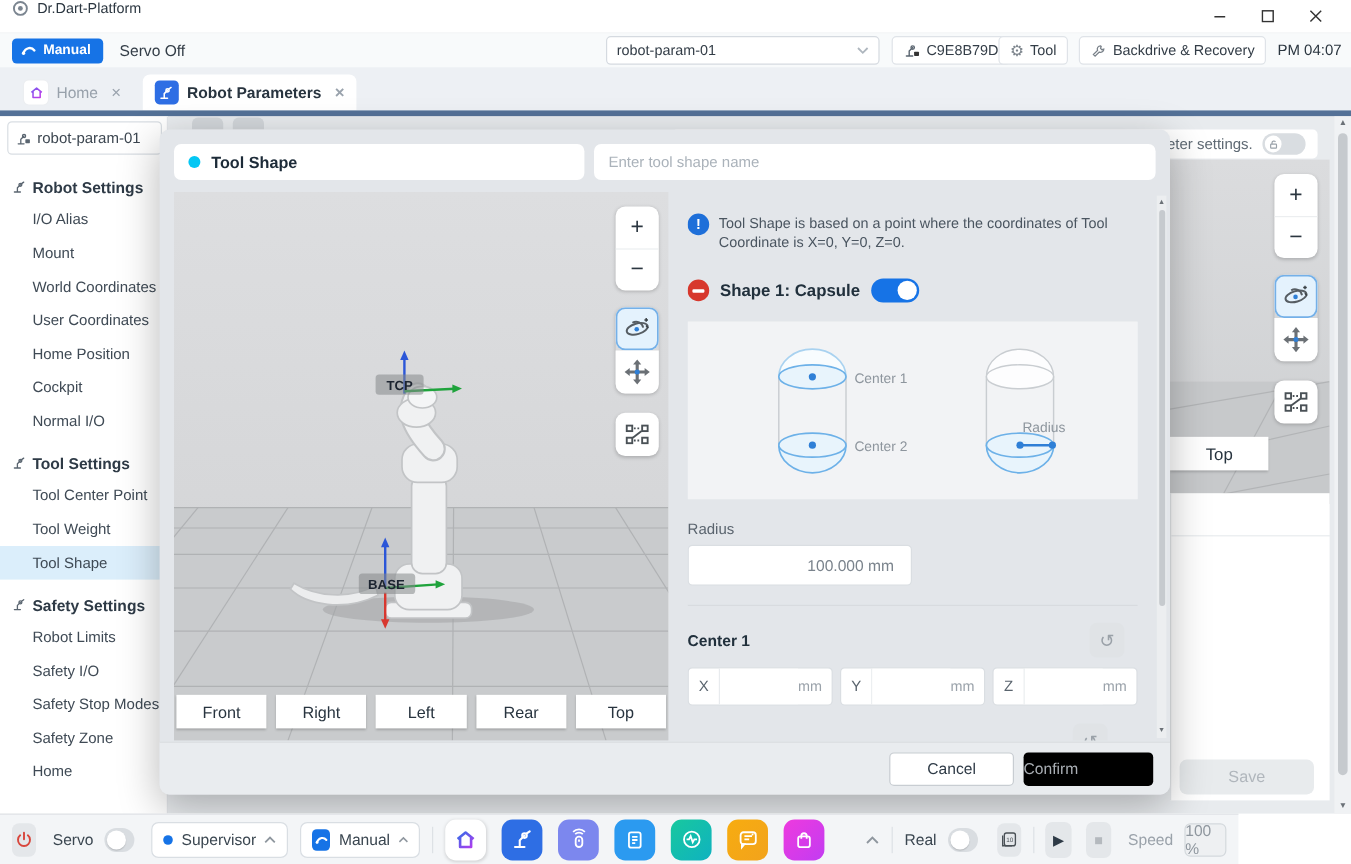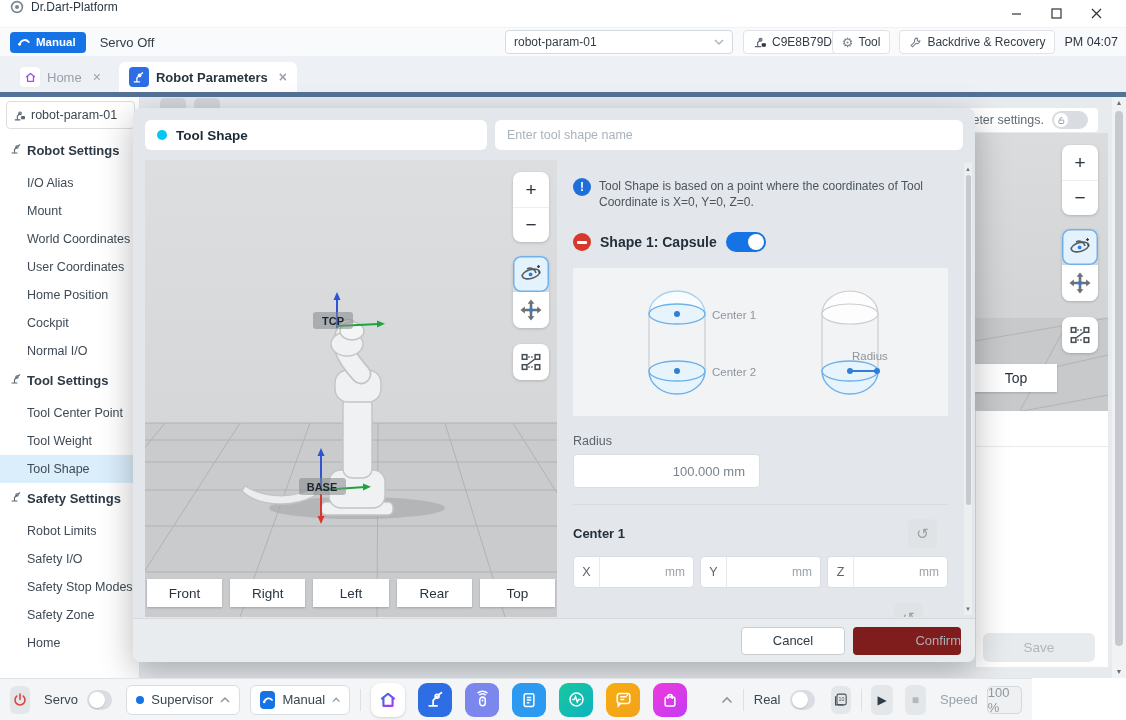--- a/index.html
+++ b/index.html
@@ -37,21 +37,21 @@
   .tab .close { color:#9aa3ad; font-size:14px; margin-left:4px; }
   .bluestrip { position:absolute; left:0; top:92px; width:1126px; height:5px; background:#547197; }
 
   
   .content { position:absolute; left:0; top:97px; width:1126px; height:581px; background:#e8ebee; }
 
   
   .sidebar { position:absolute; left:0; top:0; width:140px; height:581px; background:#fff; border-right:1px solid #e3e6ea; }
   .sb-header { margin:4px 4px 0 6px; height:28px; border:1px solid #d9dee3; border-radius:4px; display:flex; align-items:center; gap:5px; padding:0 6px; font-size:12.5px; color:#3c4650; background:#fff; }
   .sb-nav { margin-top:14px; }
-  .sb-sect { height:26px; display:flex; align-items:flex-start; gap:5px; padding-left:10px; font-weight:bold; font-size:13px; color:#2e3a46; margin-top:8px; }
+  .sb-sect { height:26px; display:flex; align-items:center; gap:5px; padding-left:10px; font-weight:bold; font-size:13px; color:#2e3a46; margin-top:8px; }
   .sb-item { height:28px; display:flex; align-items:center; padding-left:27px; font-size:12.5px; color:#3f4a55; white-space:nowrap; }
   .sb-item.active { background:#dbeefb; }
 
   
   .bg-bump { position:absolute; height:10px; width:26px; background:#d3d7db; border-radius:5px 5px 0 0; top:1px; }
   .settings-bar { position:absolute; left:560px; top:11px; width:538px; height:24px; background:#fff; border-radius:4px; display:flex; align-items:center; justify-content:flex-end; gap:8px; padding-right:10px; font-size:12.5px; color:#5f6a74; }
   .mini-toggle { width:36px; height:18px; border-radius:9px; background:#d9dde1; position:relative; }
   .mini-toggle .knob { position:absolute; left:2px; top:2px; width:14px; height:14px; border-radius:50%; background:#fff; display:flex; align-items:center; justify-content:center; }
   .bg-viewer { position:absolute; left:975px; top:36px; width:133px; height:287px; background:linear-gradient(#dbdcde,#cdcfd1); overflow:hidden; }
   .bg-top-btn { position:absolute; left:975px; top:267px; width:82px; height:28px; background:#fff; box-shadow:0 1px 2px rgba(0,0,0,.18); display:flex; align-items:center; justify-content:center; font-size:14px; color:#28343f; }
@@ -108,21 +108,21 @@
   .reset-btn { margin-left:auto; margin-right:14px; width:29px; height:29px; background:#e0e3e6; border-radius:6px; display:flex; align-items:center; justify-content:center; color:#9aa1a8; font-size:15px; }
   .xyz-row { margin-top:8px; display:flex; gap:6px; }
   .axis-field { width:121px; height:32px; background:#fff; border:1px solid #dadee2; border-radius:4px; display:flex; align-items:center; overflow:hidden; }
   .axis-field .ax { width:26px; text-align:center; font-size:12.5px; color:#5a646e; border-right:1px solid #e8ebee; line-height:30px; }
   .axis-field input { flex:1; border:none; outline:none; min-width:0; height:100%; font-family:"Liberation Sans",sans-serif; }
   .axis-field .unit { padding-right:8px; font-size:12px; color:#9aa2aa; }
   .reset-btn.partial { position:absolute; right:14px; bottom:-15px; }
 
   .m-footer { position:absolute; left:0; bottom:0; width:842px; height:44px; background:#e9ecef; border-top:1px solid #d6dadd; border-radius:0 0 8px 8px; display:flex; align-items:center; justify-content:flex-end; gap:8px; padding-right:14px; }
   .btn-cancel { width:104px; height:28px; background:#fff; border:1px solid #c8cdd2; border-radius:4px; display:flex; align-items:center; justify-content:center; font-size:13px; color:#2e3a46; }
-  .btn-confirm { width:108px; height:28px; background:#7f1d1d; border-radius:4px; display:flex; align-items:center; justify-content:flex-end; font-size:13px; color:#a9aeb4; }
+  .btn-confirm { width:108px; height:28px; background:#000000; border-radius:4px; display:flex; align-items:center; justify-content:flex-start; font-size:13px; color:#a9aeb4; }
 
   
   .bottombar { position:absolute; left:0; top:678px; width:1032px; height:42px; background:#f3f5f7; border-top:1px solid #e0e3e7; display:flex; align-items:center; padding:0 10px; }
   .power-btn { width:30px; height:28px; background:#e4e7ea; border-radius:6px; display:flex; align-items:center; justify-content:center; }
   .bb-label { font-size:13px; color:#3a4650; }
   .toggle-off { width:38px; height:20px; border-radius:10px; background:#d9dde1; position:relative; }
   .toggle-off .knob { position:absolute; left:2px; top:2px; width:16px; height:16px; border-radius:50%; background:#fff; box-shadow:0 1px 1px rgba(0,0,0,.15); }
   .bb-select { height:30px; background:#fff; border:1px solid #d9dee3; border-radius:6px; display:flex; align-items:center; gap:7px; padding:0 9px; font-size:13px; color:#3a4650; }
   .dot-blue { width:8px; height:8px; border-radius:50%; background:#1673e6; }
   .bb-divider { width:1px; height:22px; background:#dde1e5; margin:0 10px; }

